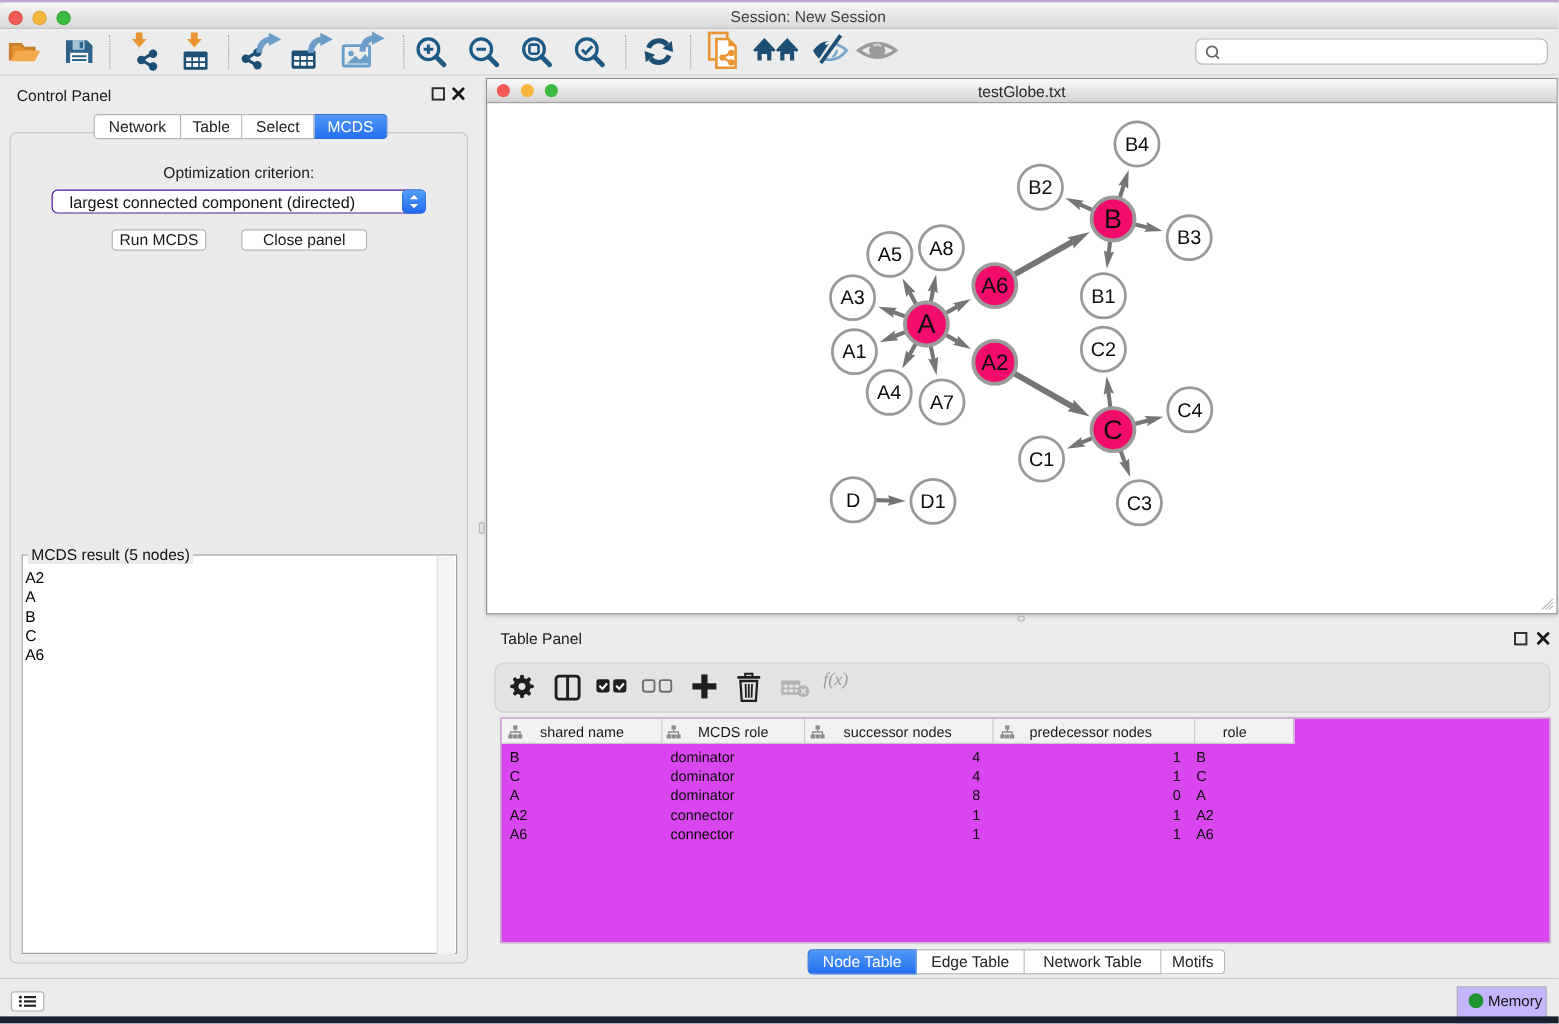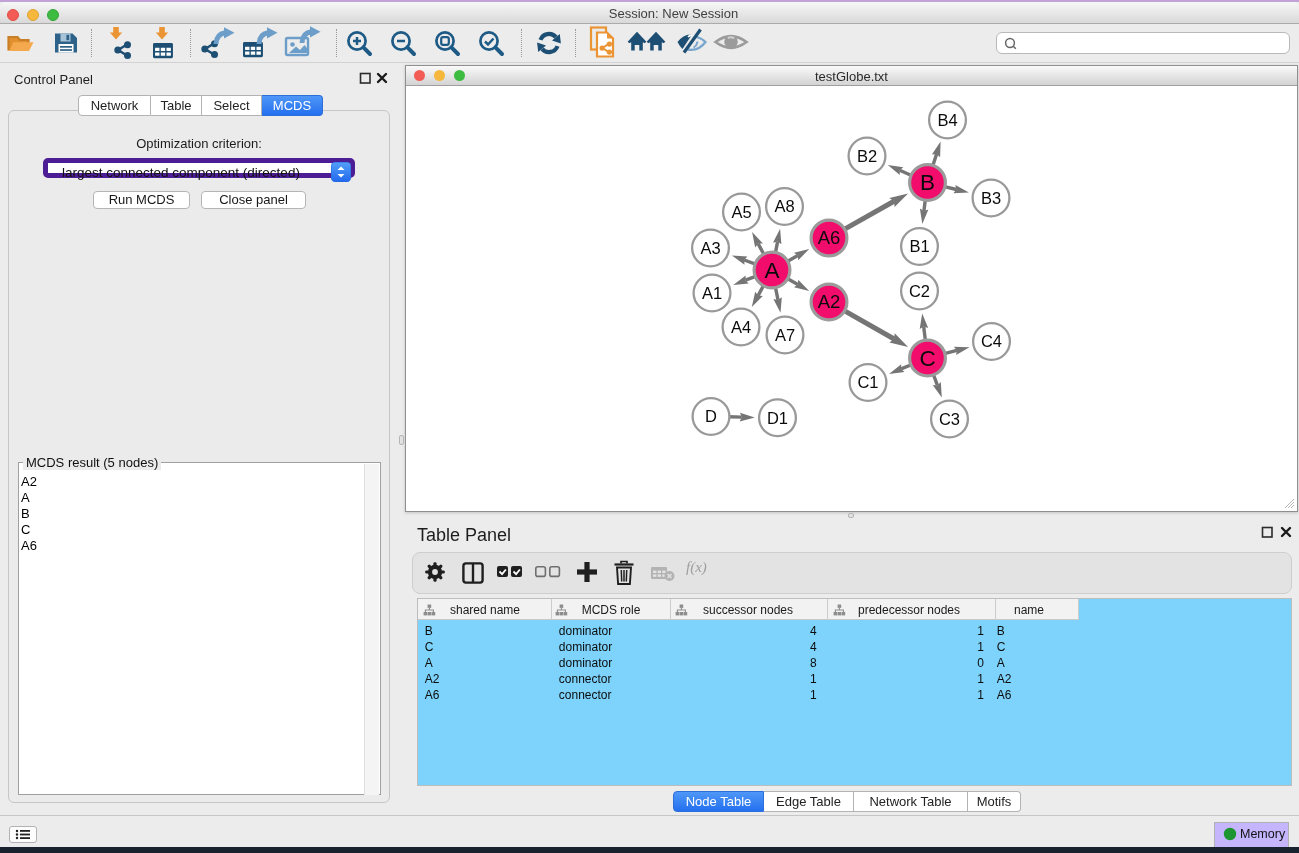--- a/index.html
+++ b/index.html
@@ -22,21 +22,21 @@
   .seg { position:absolute; display:flex; height:21px; }
   .seg .s { height:21px; background:#fff; border:1px solid #b3b3b3; border-left:none;
     font-size:13px; color:#232323; display:flex; align-items:center; justify-content:center; }
   .seg .s.first { border-left:1px solid #b3b3b3; border-radius:4px 0 0 4px; }
   .seg .s.last { border-radius:0 4px 4px 0; }
   .seg .s.sel { background:linear-gradient(#4f97f8,#2470ee); color:#fff; border-color:#2d6fd8;text-align:right; }
   #cp-box { left:8px; top:110px; width:382px; height:693px; background:#ebebeb;
     border:1px solid #c6c6c6; border-radius:6px; }
   #opt-label { left:0px; top:136px; width:398px; text-align:center; font-size:13px; color:#1c1c1c; }
   #combo { left:43px; top:158px; width:312px; height:20px; background:#fff;
-    border:5px solid #4c1d95; border-radius:5px; }
+    border:1px solid #4c1d95; border-radius:5px; }
   #combo .txt { position:absolute; left:14px; top:2px; font-size:13.5px; color:#111; }
   #combo .step { position:absolute; right:-1px; top:-1px; width:20px; height:20px;
     background:linear-gradient(#55a0f9,#2068ec); border-radius:4.5px; box-shadow:inset 0 0 0 0.5px #2a6bd8; }
   .btn { position:absolute; height:18px; background:#fff; border:1px solid #b5b5b5;
     border-radius:4px; font-size:13px; color:#181818; text-align:center; }
   
   #mcds-box { left:18px; top:462px; width:363px; height:333px; border:1px solid #a0a0a0; background:#fff; }
   #mcds-title { left:23px; top:455px; font-size:13px; color:#111; background:#ebebeb; padding:0 3px; }
   #mcds-scroll { position:absolute; right:1px; top:1px; width:15px; height:331px; background:#f4f4f4; border-left:1px solid #e0e0e0;}
   .mli { position:absolute; left:21px; font-size:13px; color:#000; }
@@ -47,24 +47,24 @@
   #listbtn { left:9px; top:826px; width:28px; height:17px; background:#fdfdfd; border:1px solid #b2b2b2; border-radius:3px; }
   #membtn { left:1214px; top:822px; width:75px; height:40px; background:#c4b5fd; border:1px solid #b2b2b2; }
   
   #netwin { left:405px; top:65px; width:893px; height:447px; background:#fff;
     border:1px solid #8f8f8f; box-shadow:0 1px 3px rgba(0,0,0,0.18); }
   #net-titlebar { position:absolute; left:0; top:0; width:100%; height:20px;
     background:linear-gradient(#fafafa,#d3d3d3); border-bottom:1px solid #9f9f9f; }
   .tl2 { position:absolute; width:11px; height:11px; border-radius:50%; top:4px; }
   #net-title { position:absolute; top:3px; width:100%; text-align:center; font-size:13px; color:#2a2a2a; }
   
-  #tp-title { left:417px; top:525px; font-size:18px; color:#1d1d1d; }
+  #tp-title { left:417px; top:525px; font-size:13px; color:#1d1d1d; }
   #tp-toolbar { left:412px; top:552px; width:880px; height:42px; background:#e3e3e3;
     border:1px solid #cecece; border-radius:8px; }
-  #tbl { left:417px; top:598px; width:875px; height:188px; background:#7dd3fc; border:1px solid #bdbdbd; }
+  #tbl { left:417px; top:598px; width:875px; height:188px; background:#d946ef; border:1px solid #bdbdbd; }
   #tbl-head { position:absolute; left:0; top:0; width:660px; height:21px; background:#f2f2f2; border-bottom:1px solid #c9c9c9; }
   .th-sep { position:absolute; top:0; height:21px; width:1px; background:#cccccc; }
   .th-label { position:absolute; top:4px; font-size:12px; color:#1a1a1a; }
   .td { position:absolute; font-size:12px; color:#0c0c0c; }
   .fl-ic { position:absolute; }
 </style>
 </head>
 <body>
 <div id="topstrip" class="abs"></div>
 <div id="titlebar" class="abs">
@@ -239,21 +239,21 @@
 <div id="opt-label" class="abs">Optimization criterion:</div>
 <div id="combo" class="abs">
   <div class="txt">largest connected component (directed)</div>
   <div class="step">
     <svg width="20" height="20" viewBox="0 0 20 20">
       <path d="M6.5 8 L10 4.4 L13.5 8 Z" fill="#fff"></path>
       <path d="M6.5 12 L10 15.6 L13.5 12 Z" fill="#fff"></path>
     </svg>
   </div>
 </div>
-<div class="btn" style="left:93px; top:191px; width:97px; line-height:16px;">Run MCDS</div>
+<div class="btn" style="left:93px; top:191px; width:79px; line-height:16px;">Run MCDS</div>
 <div class="btn" style="left:201px; top:191px; width:105px; line-height:16px;">Close panel</div>
 <div id="mcds-box" class="abs">
     <div id="mcds-scroll"></div>
   </div>
 <div id="mcds-title" class="abs">MCDS result (5 nodes)</div>
 <div class="mli" style="top:474px;">A2</div>
 <div class="mli" style="top:490px;">A</div>
 <div class="mli" style="top:506px;">B</div>
 <div class="mli" style="top:522px;">C</div>
 <div class="mli" style="top:538px;">A6</div>
@@ -423,21 +423,21 @@
   <div id="tbl-head"></div>
 <div class="th-sep" style="left:132.6px;"></div>
 <div class="th-sep" style="left:252.3px;"></div>
 <div class="th-sep" style="left:409.3px;"></div>
 <div class="th-sep" style="left:576.8px;"></div>
 <div class="th-sep" style="left:660.0px;"></div>
 <div class="th-label" style="left:67px; transform:translateX(-50%);">shared name</div>
 <div class="th-label" style="left:193px; transform:translateX(-50%);">MCDS role</div>
 <div class="th-label" style="left:330px; transform:translateX(-50%);">successor nodes</div>
 <div class="th-label" style="left:491px; transform:translateX(-50%);">predecessor nodes</div>
-<div class="th-label" style="left:611px; transform:translateX(-50%);">name</div>
+<div class="th-label" style="left:611px; transform:translateX(-50%);">role</div>
 <svg class="fl-ic" style="left:4.5px; top:5px;" width="13" height="12" viewBox="0 0 13 12">
 <rect x="4.6" y="0.5" width="3.6" height="3.4" fill="#8d8d8d"></rect>
 <path d="M6.4 3.9 V6 M2.4 8.5 V6 H10.4 V8.5" stroke="#8d8d8d" stroke-width="1.1" fill="none"></path>
 <rect x="0.6" y="8" width="3.6" height="3.4" fill="#8d8d8d"></rect>
 <rect x="4.6" y="8" width="3.6" height="3.4" fill="#8d8d8d"></rect>
 <rect x="8.6" y="8" width="3.6" height="3.4" fill="#8d8d8d"></rect>
 </svg>
 <svg class="fl-ic" style="left:136.5px; top:5px;" width="13" height="12" viewBox="0 0 13 12">
 <rect x="4.6" y="0.5" width="3.6" height="3.4" fill="#8d8d8d"></rect>
 <path d="M6.4 3.9 V6 M2.4 8.5 V6 H10.4 V8.5" stroke="#8d8d8d" stroke-width="1.1" fill="none"></path>

